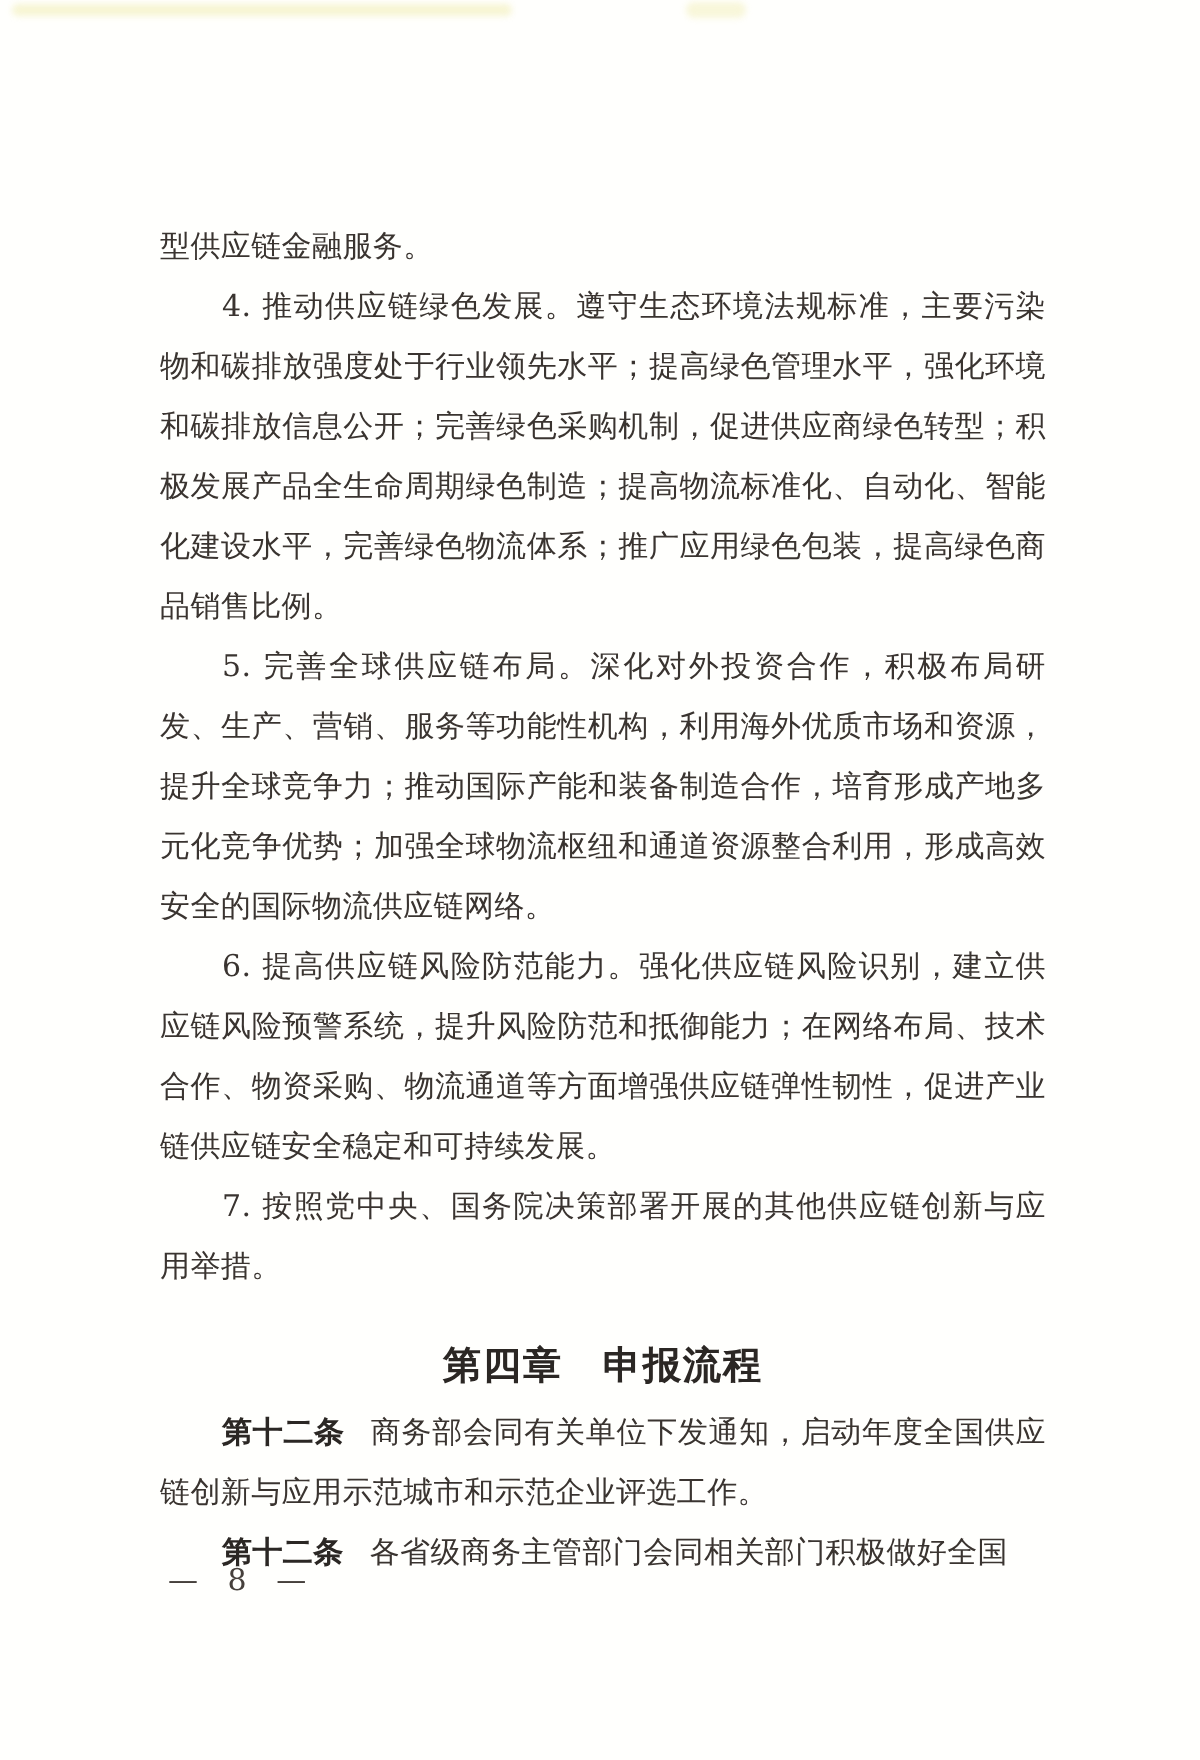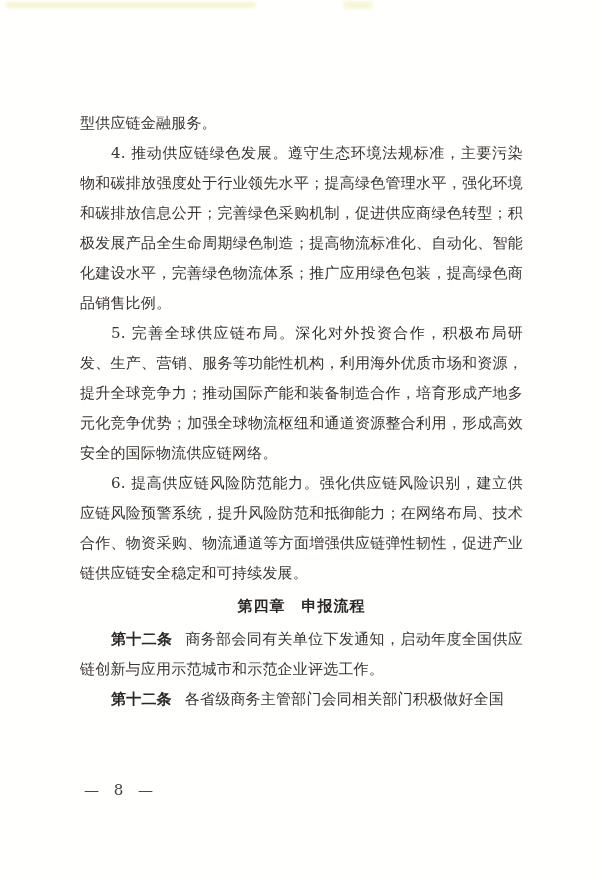--- a/index.html
+++ b/index.html
@@ -41,22 +41,22 @@
     margin: 0;
     font-size: 15px;
     line-height: 30px;
     letter-spacing: 0.2px;
     text-align: justify;
     text-indent: 31px;
     color: var(--ink);
   }
   .para.no-indent { text-indent: 0; }
   .chapter {
-    margin: 3px 0 3px 0;
-    font-size: 15px;
+    margin: 20px 0 3px 0;
+    font-size: 19px;
     font-weight: bold;
     line-height: 30px;
     letter-spacing: 1px;
     text-align: center;
     text-indent: 0;
     color: var(--ink-bold);
   }
   .term {
     font-weight: bold;
     color: var(--ink-bold);
@@ -82,20 +82,21 @@
   <div class="content">
 
     <p class="para no-indent">型供应链金融服务。</p>
 
     <p class="para">4. 推动供应链绿色发展。遵守生态环境法规标准，主要污染物和碳排放强度处于行业领先水平；提高绿色管理水平，强化环境和碳排放信息公开；完善绿色采购机制，促进供应商绿色转型；积极发展产品全生命周期绿色制造；提高物流标准化、自动化、智能化建设水平，完善绿色物流体系；推广应用绿色包装，提高绿色商品销售比例。</p>
 
     <p class="para">5. 完善全球供应链布局。深化对外投资合作，积极布局研发、生产、营销、服务等功能性机构，利用海外优质市场和资源，提升全球竞争力；推动国际产能和装备制造合作，培育形成产地多元化竞争优势；加强全球物流枢纽和通道资源整合利用，形成高效安全的国际物流供应链网络。</p>
 
     <p class="para">6. 提高供应链风险防范能力。强化供应链风险识别，建立供应链风险预警系统，提升风险防范和抵御能力；在网络布局、技术合作、物资采购、物流通道等方面增强供应链弹性韧性，促进产业链供应链安全稳定和可持续发展。</p>
 
+    <p class="para">7. 按照党中央、国务院决策部署开展的其他供应链创新与应用举措。</p>
 
     <h2 class="chapter">第四章　申报流程</h2>
 
     <p class="para"><span class="term">第十二条</span><span>商务部会同有关单位下发通知，启动年度全国供应链创新与应用示范城市和示范企业评选工作。</span></p>
 
     <p class="para"><span class="term">第十二条</span><span>各省级商务主管部门会同相关部门积极做好全国</span></p>
 
   </div>
 
   <div class="page-number">— 8 —</div>

